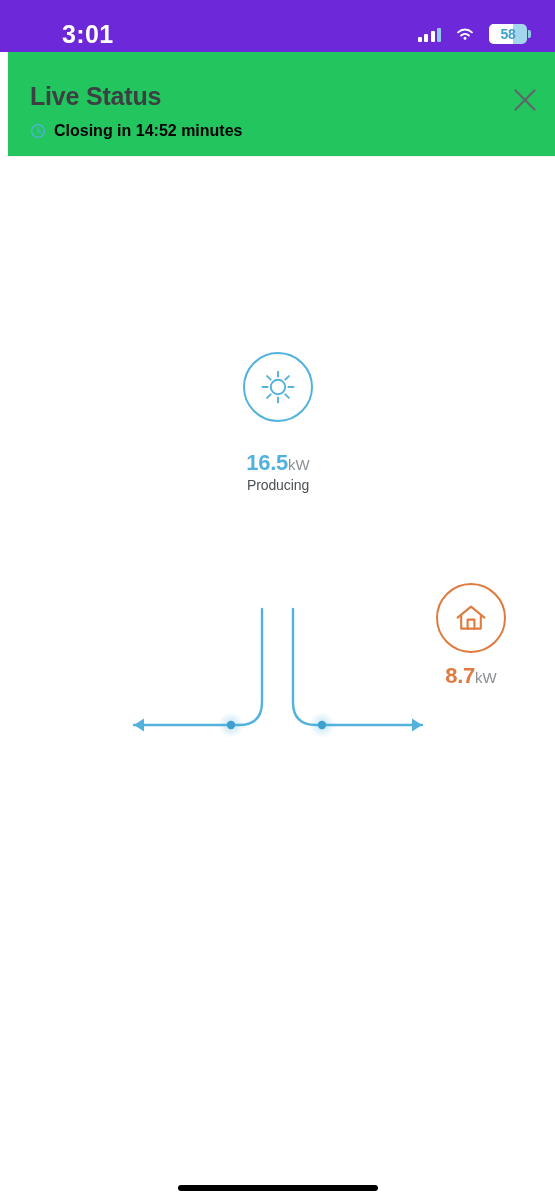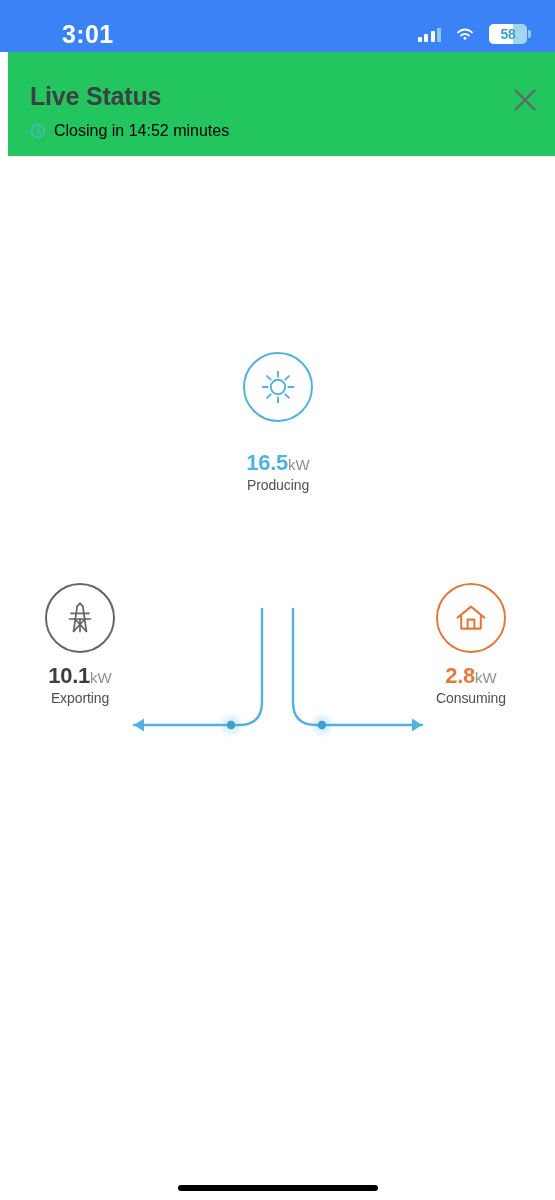--- a/index.html
+++ b/index.html
@@ -18,21 +18,21 @@
     height: 1200px;
     background: #ffffff;
   }
 
   
   .status-bar {
     position: absolute;
     top: 0; left: 0;
     width: 555px;
     height: 52px;
-    background: #3b82f6;
+    background: #6d28d9;
     display: flex;
     align-items: center;
     justify-content: space-between;
     padding: 0 34px 0 0;
   }
 
   .status-time {
     position: absolute;
     left: 62px;
     top: 22px;
@@ -131,20 +131,21 @@
     letter-spacing: -0.2px;
   }
 
   .header-subtitle-row {
     position: absolute;
     left: 22px;
     top: 70px;
     display: flex;
     align-items: center;
     gap: 8px;
+    font-weight: bold;
   }
   .clock-icon { width: 16px; height: 16px; display: block; }
 
   .close-button {
     position: absolute;
     right: 16px;
     top: 26px;
     width: 44px;
     height: 44px;
     display: flex;
@@ -327,58 +328,35 @@
             </g>
           </svg>
         </span>
       </div>
       <div class="node-value val-blue">
         <span>16.5</span><span class="node-unit">kW</span>
       </div>
       <div class="node-label">Producing</div>
     </div>
 
-    <div class="node node-grid">
-      <div class="node-circle grid-circle">
-        <span>
-          <svg width="40" height="40" viewBox="0 0 40 40">
-            <g stroke="#5f666c" stroke-width="1.7" fill="none" stroke-linecap="round" stroke-linejoin="round">
-              <path d="M17.2 8.4 L20 5.2 L22.8 8.4"></path>
-              <path d="M17.2 8.4 L13.6 33.4"></path>
-              <path d="M22.8 8.4 L26.4 33.4"></path>
-              <path d="M11.0 15.4 H29.0"></path>
-              <path d="M9.6 21.0 H30.4"></path>
-              <path d="M15.0 21.0 L26.4 33.4"></path>
-              <path d="M25.0 21.0 L13.6 33.4"></path>
-              <path d="M20 21.0 V33.4"></path>
-            </g>
-          </svg>
-        </span>
-      </div>
-      <div class="node-value val-dark">
-        <span>10.1</span><span class="node-unit">kW</span>
-      </div>
-      <div class="node-label">Exporting</div>
-    </div>
 
     <div class="node node-house">
       <div class="node-circle house-circle">
         <span>
           <svg width="40" height="40" viewBox="0 0 40 40">
             <g stroke="#e07b3f" stroke-width="2.1" fill="none" stroke-linecap="round" stroke-linejoin="round">
               <path d="M6.6 19.6 L20 8.6 L33.4 19.6"></path>
               <path d="M10.2 18.0 V30.6 H29.8 V18.0"></path>
               <path d="M16.6 30.6 V21.6 H23.4 V30.6"></path>
             </g>
           </svg>
         </span>
       </div>
       <div class="node-value val-orange">
-        <span>2.8</span><span class="node-unit">kW</span>
+        <span>8.7</span><span class="node-unit">kW</span>
       </div>
-      <div class="node-label">Consuming</div>
     </div>
 
   </div>
 
   <div class="home-indicator"></div>
 
 </div>
 
 </body></html>

